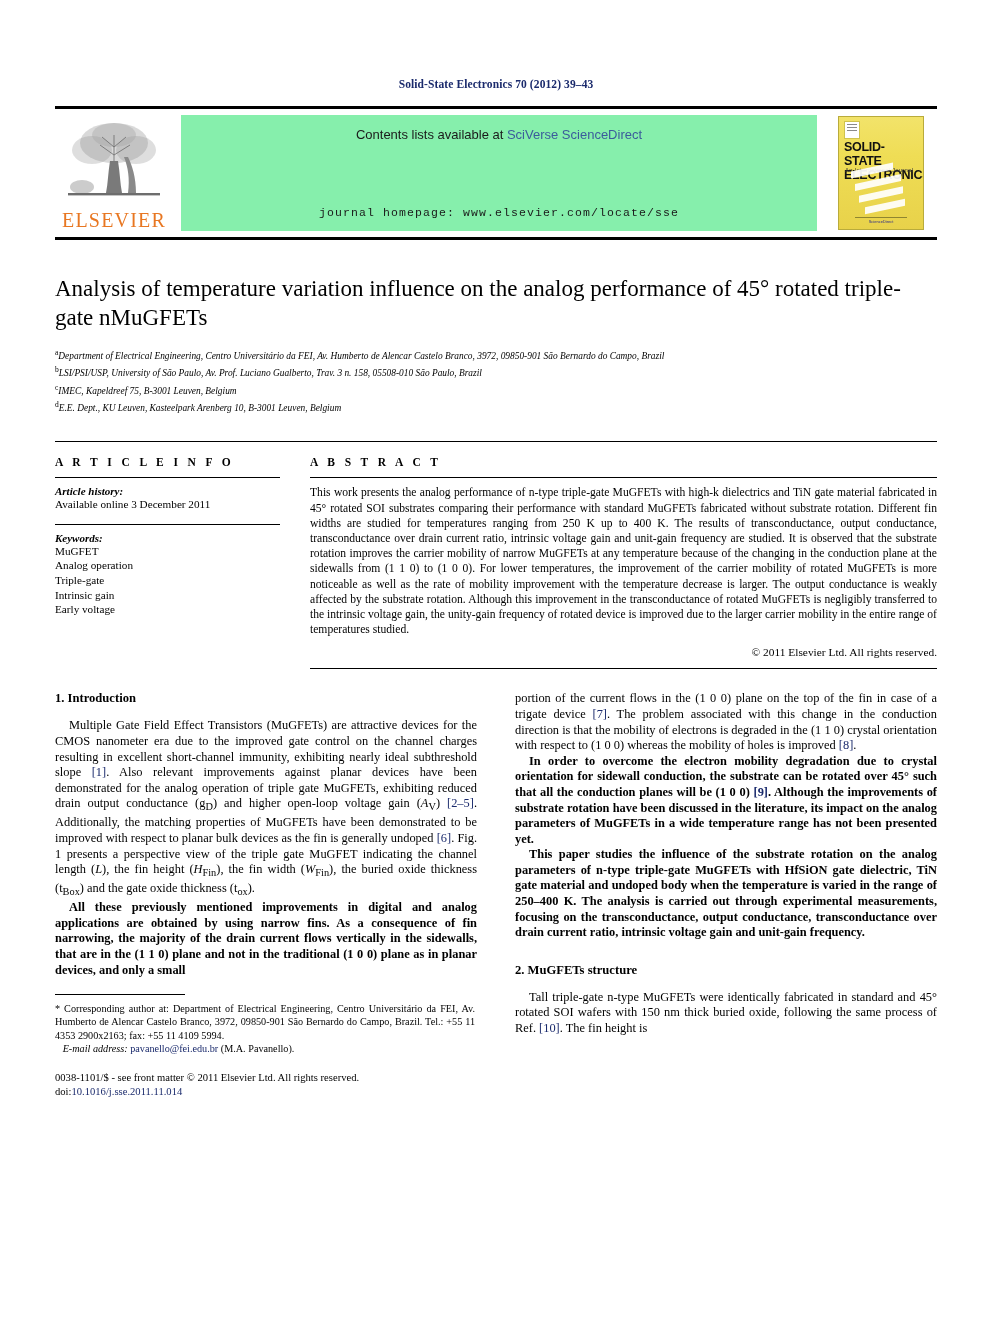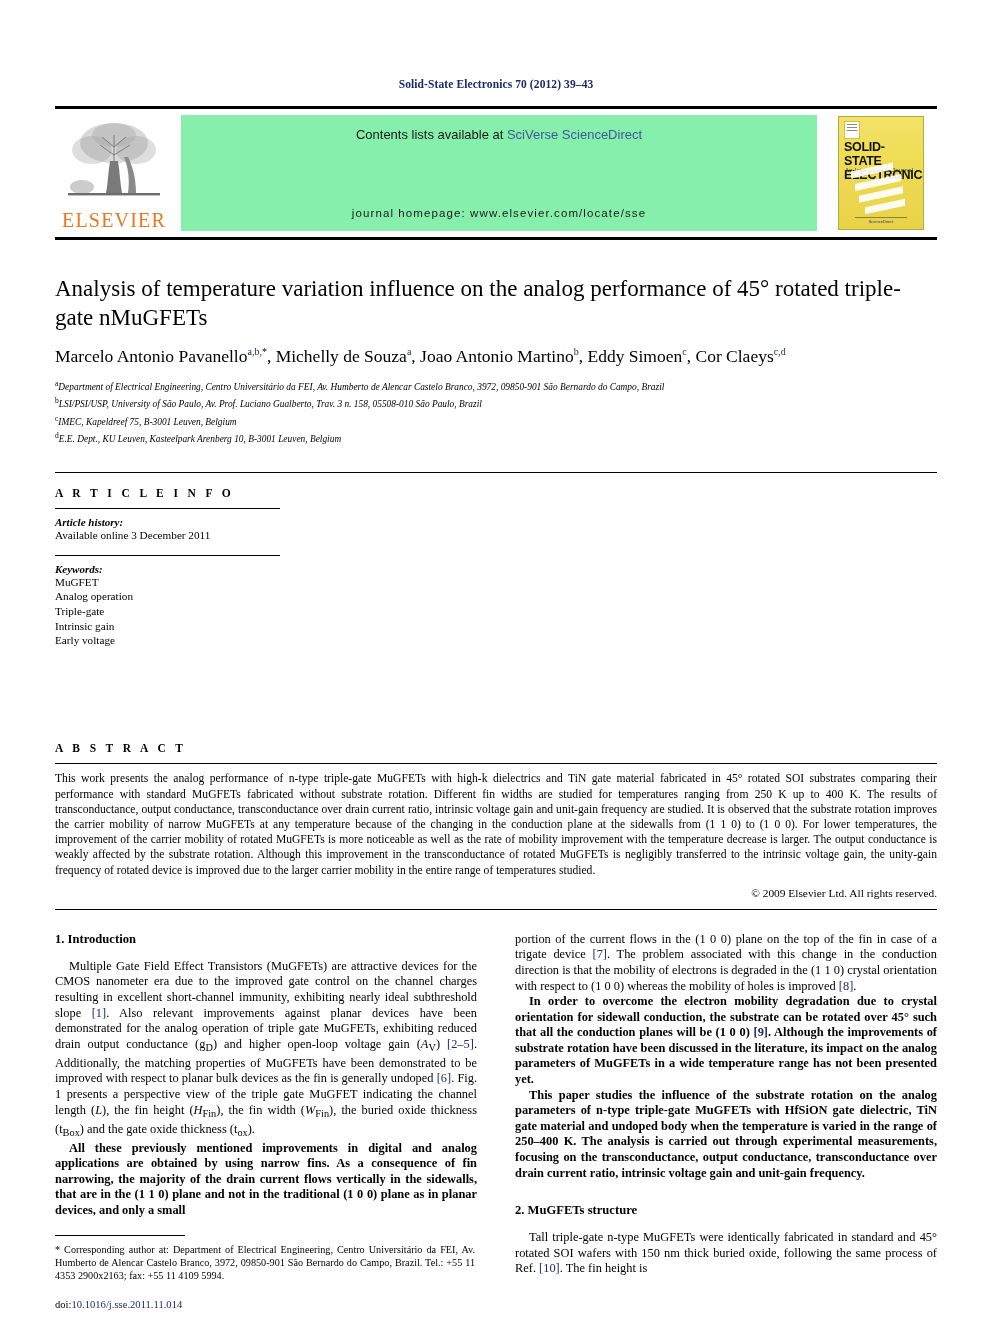--- a/index.html
+++ b/index.html
@@ -83,21 +83,21 @@
     color: #3b5b9b;
     text-decoration: none;
   }
   .journal-name {
     font-family: "Liberation Serif", serif;
     font-size: 31px;
     color: #111;
     letter-spacing: 0.3px;
   }
   .homepage-line {
-    font-family: Liberation Sans, sans-serif;
+    font-family: Liberation Mono, monospace;
     font-size: 11.5px;
     color: #1a1a1a;
     letter-spacing: 1.1px;
   }
   .cover-thumb {
     flex: 0 0 112px;
     width: 112px;
     display: flex;
     align-items: center;
     justify-content: center;
@@ -188,21 +188,20 @@
   }
   .affil sup { font-style: normal; font-size: 7.5px; vertical-align: super;}
 
   
   .info-abstract {
     margin: 26px 55px 0 55px;
     display: flex;
     gap: 0;
     border-top: 1px solid #000;
     padding-top: 14px;
-    flex-direction: column;
   }
   .col-info { width: 255px; flex: 0 0 255px; padding-right: 30px; box-sizing: border-box;}
   .col-abs  { flex: 1 1 auto; }
   .sec-head {
     font-family: "Liberation Serif", serif;
     font-weight: bold;
     font-size: 11.5px;
     letter-spacing: 3.4px;
     margin: 0 0 9px 0;
   }
@@ -340,27 +339,20 @@
         <div class="cover-foot">
           <span>ScienceDirect</span>
         </div>
       </div>
     </div>
   </div>
 
   <div class="title-block">
     <h1 class="article-title">Analysis of temperature variation influence on the analog performance of 45° rotated triple-gate nMuGFETs</h1>
 
-    <div class="authors">
-      <span>Marcelo Antonio Pavanello</span><sup>a,b,</sup><sup class="star">*</sup>,
-      <span>Michelly de Souza</span><sup>a</sup>,
-      <span>Joao Antonio Martino</span><sup>b</sup>,
-      <span>Eddy Simoen</span><sup>c</sup>,
-      <span>Cor Claeys</span><sup>c,d</sup>
-    </div>
 
     <div class="affil"><sup>a</sup><span>Department of Electrical Engineering, Centro Universitário da FEI, Av. Humberto de Alencar Castelo Branco, 3972, 09850-901 São Bernardo do Campo, Brazil</span></div>
     <div class="affil"><sup>b</sup><span>LSI/PSI/USP, University of São Paulo, Av. Prof. Luciano Gualberto, Trav. 3 n. 158, 05508-010 São Paulo, Brazil</span></div>
     <div class="affil"><sup>c</sup><span>IMEC, Kapeldreef 75, B-3001 Leuven, Belgium</span></div>
     <div class="affil"><sup>d</sup><span>E.E. Dept., KU Leuven, Kasteelpark Arenberg 10, B-3001 Leuven, Belgium</span></div>
   </div>
 
   <div class="info-abstract">
 
     <div class="col-info">
@@ -376,38 +368,40 @@
         <li>Triple-gate</li>
         <li>Intrinsic gain</li>
         <li>Early voltage</li>
       </ul>
     </div>
 
     <div class="col-abs">
       <div class="sec-head">A B S T R A C T</div>
       <div class="rule"></div>
       <p class="abstract-body">This work presents the analog performance of n-type triple-gate MuGFETs with high-k dielectrics and TiN gate material fabricated in 45° rotated SOI substrates comparing their performance with standard MuGFETs fabricated without substrate rotation. Different fin widths are studied for temperatures ranging from 250 K up to 400 K. The results of transconductance, output conductance, transconductance over drain current ratio, intrinsic voltage gain and unit-gain frequency are studied. It is observed that the substrate rotation improves the carrier mobility of narrow MuGFETs at any temperature because of the changing in the conduction plane at the sidewalls from (1 1 0) to (1 0 0). For lower temperatures, the improvement of the carrier mobility of rotated MuGFETs is more noticeable as well as the rate of mobility improvement with the temperature decrease is larger. The output conductance is weakly affected by the substrate rotation. Although this improvement in the transconductance of rotated MuGFETs is negligibly transferred to the intrinsic voltage gain, the unity-gain frequency of rotated device is improved due to the larger carrier mobility in the entire range of temperatures studied.</p>
-      <div class="copyright">© 2009 Elsevier Ltd. All rights reserved.</div>
+      <div class="copyright">© 2011 Elsevier Ltd. All rights reserved.</div>
       <div class="abs-bottom-rule"></div>
     </div>
   </div>
 
   <div class="body-cols">
 
     <div class="bcol">
       <h2 class="sec">1. Introduction</h2>
 
       <p class="body"><span>Multiple Gate Field Effect Transistors (MuGFETs) are attractive devices for the CMOS nanometer era due to the improved gate control on the channel charges resulting in excellent short-channel immunity, exhibiting nearly ideal subthreshold slope </span><span class="ref">[1]</span><span>. Also relevant improvements against planar devices have been demonstrated for the analog operation of triple gate MuGFETs, exhibiting reduced drain output conductance (g</span><sub>D</sub><span>) and higher open-loop voltage gain (</span><span class="itl">A</span><sub>V</sub><span>) </span><span class="ref">[2–5]</span><span>. Additionally, the matching properties of MuGFETs have been demonstrated to be improved with respect to planar bulk devices as the fin is generally undoped </span><span class="ref">[6]</span><span>. Fig. 1 presents a perspective view of the triple gate MuGFET indicating the channel length (</span><span class="itl">L</span><span>), the fin height (</span><span class="itl">H</span><sub>Fin</sub><span>), the fin width (</span><span class="itl">W</span><sub>Fin</sub><span>), the buried oxide thickness (t</span><sub>Box</sub><span>) and the gate oxide thickness (t</span><sub>ox</sub><span>).</span></p>
 
       <p class="body">All these previously mentioned improvements in digital and analog applications are obtained by using narrow fins. As a consequence of fin narrowing, the majority of the drain current flows vertically in the sidewalls, that are in the (1 1 0) plane and not in the traditional (1 0 0) plane as in planar devices, and only a small</p>
 
       <div class="footnote"></div>
       <div class="fn-wrap">
         <p class="footnote-text"><span>*</span><span> Corresponding author at: Department of Electrical Engineering, Centro Universitário da FEI, Av. Humberto de Alencar Castelo Branco, 3972, 09850-901 São Bernardo do Campo, Brazil. Tel.: +55 11 4353 2900x2163; fax: +55 11 4109 5994.</span></p>
+        <p class="footnote-text">&nbsp;&nbsp;&nbsp;<span class="itl">E-mail address:</span> <span class="mail">pavanello@fei.edu.br</span><span> (M.A. Pavanello).</span></p>
         <div class="imprint">
+          <div>0038-1101/$ - see front matter © 2011 Elsevier Ltd. All rights reserved.</div>
           <div><span>doi:</span><span class="doi-link">10.1016/j.sse.2011.11.014</span></div>
         </div>
       </div>
     </div>
 
     <div class="bcol">
       <p class="body" style="text-indent:0"><span>portion of the current flows in the (1 0 0) plane on the top of the fin in case of a trigate device </span><span class="ref">[7]</span><span>. The problem associated with this change in the conduction direction is that the mobility of electrons is degraded in the (1 1 0) crystal orientation with respect to (1 0 0) whereas the mobility of holes is improved </span><span class="ref">[8]</span><span>.</span></p>
 
       <p class="body"><span>In order to overcome the electron mobility degradation due to crystal orientation for sidewall conduction, the substrate can be rotated over 45° such that all the conduction planes will be (1 0 0) </span><span class="ref">[9]</span><span>. Although the improvements of substrate rotation have been discussed in the literature, its impact on the analog parameters of MuGFETs in a wide temperature range has not been presented yet.</span></p>
 

